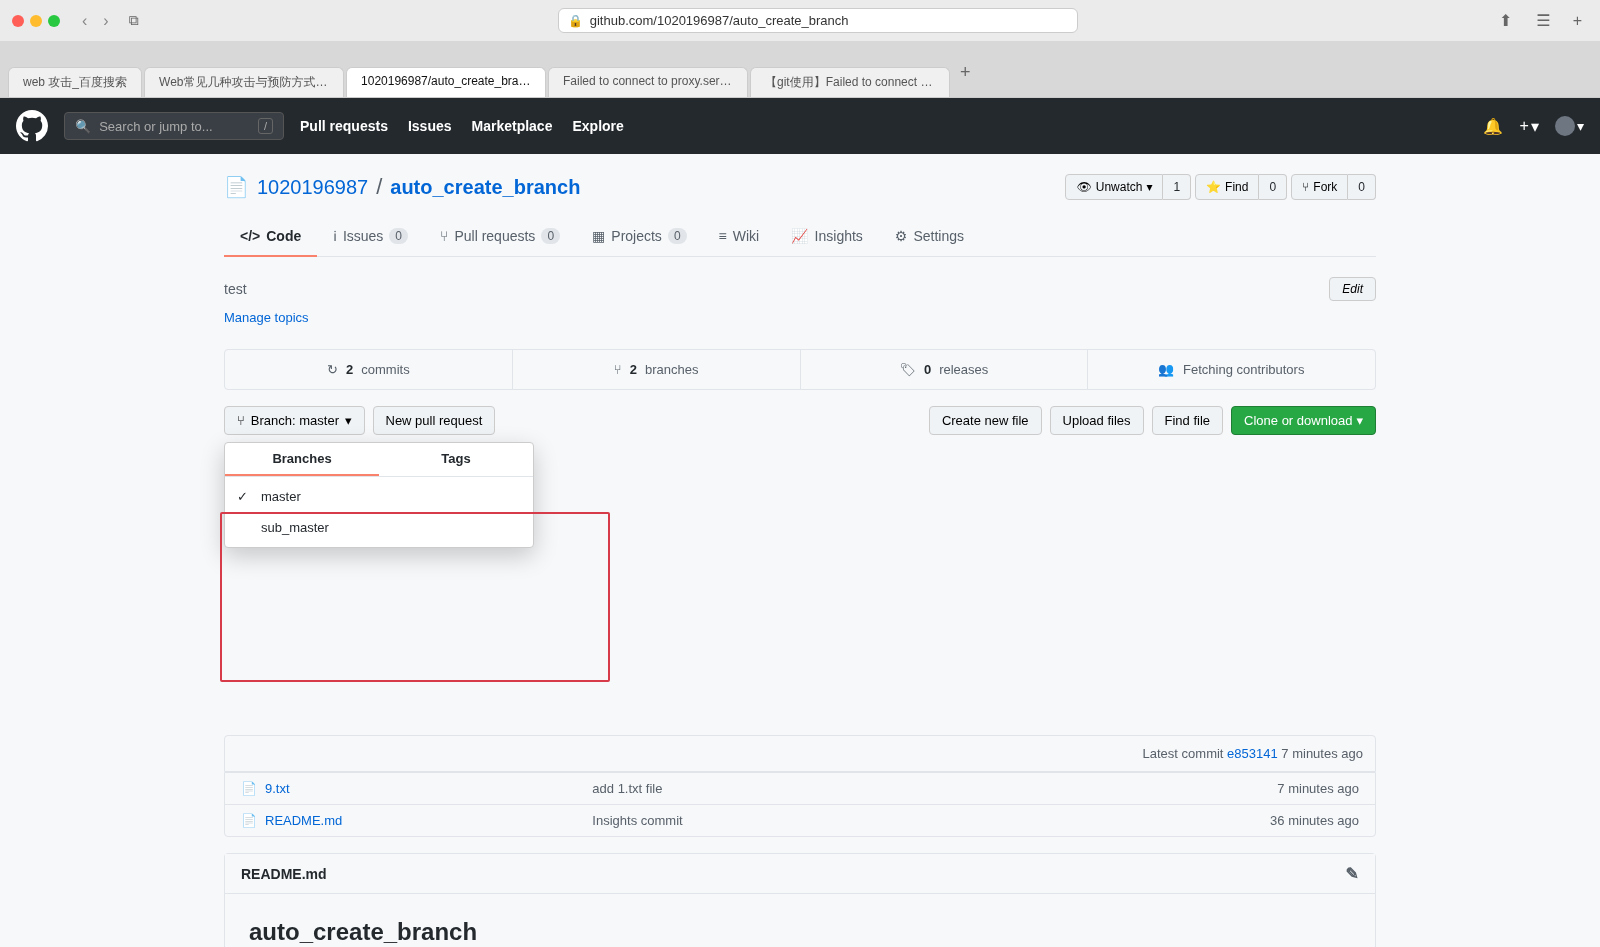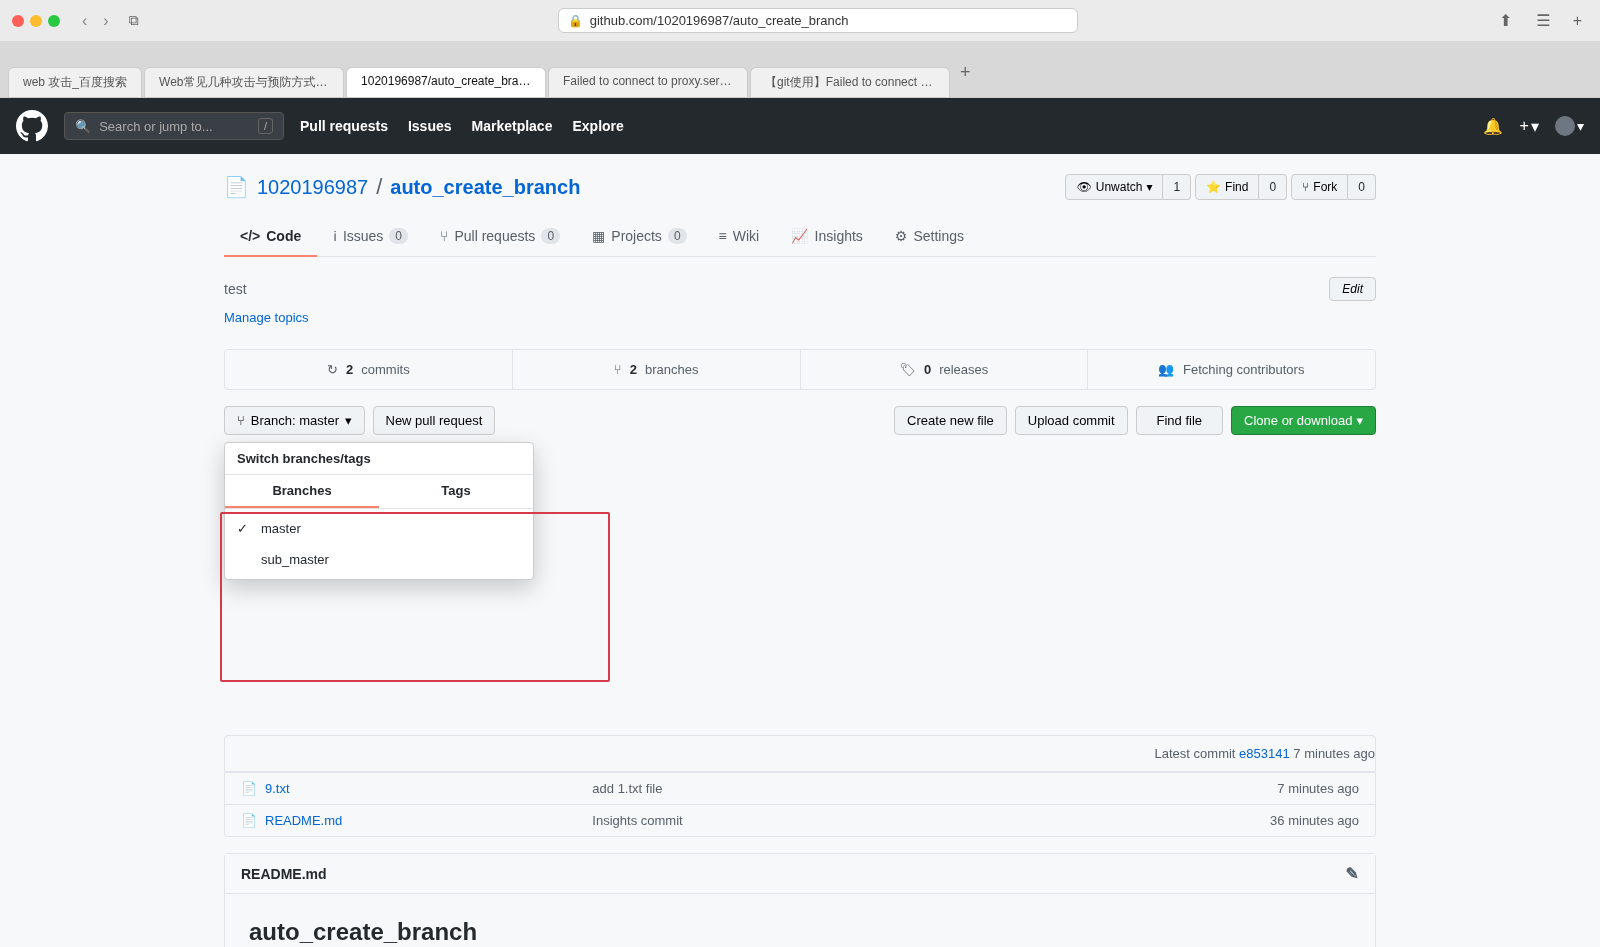--- a/index.html
+++ b/index.html
@@ -71,37 +71,37 @@
     .repo-stat strong { color: #24292e; }
 
     
     .repo-toolbar { display: flex; align-items: center; justify-content: space-between; margin-bottom: 0; position: relative; }
     .toolbar-left { display: flex; gap: 8px; align-items: flex-start; position: relative; }
     .toolbar-right { display: flex; gap: 8px; align-items: center; }
     .branch-btn { display: flex; align-items: center; gap: 6px; background: #eff3f6; border: 1px solid #ccc; border-radius: 4px; padding: 6px 12px; font-size: 13px; cursor: pointer; }
     .new-pr-btn { background: #eff3f6; border: 1px solid #ccc; border-radius: 4px; padding: 6px 12px; font-size: 13px; cursor: pointer; }
     .create-file-btn { background: #eff3f6; border: 1px solid #ccc; border-radius: 4px; padding: 6px 12px; font-size: 13px; cursor: pointer; }
     .upload-btn { background: #eff3f6; border: 1px solid #ccc; border-radius: 4px; padding: 6px 12px; font-size: 13px; cursor: pointer; }
-    .find-file-btn { background: #eff3f6; border: 1px solid #ccc; border-radius: 4px; padding: 6px 20px; font-size: 13px; cursor: pointer; }
+    .find-file-btn { background: #eff3f6; border: 1px solid #ccc; border-radius: 4px; padding: 6px 12px; font-size: 13px; cursor: pointer; }
     .clone-btn { background: #28a745; border: 1px solid #1e7e34; color: white; border-radius: 4px; padding: 6px 12px; font-size: 13px; cursor: pointer; display: flex; align-items: flex-start; gap: 4px; }
 
     
     .branch-dropdown { position: absolute; top: 36px; left: 0; background: white; border: 1px solid #ccc; border-radius: 4px; box-shadow: 0 8px 24px rgba(0,0,0,0.2); width: 310px; z-index: 100; }
     .branch-dropdown-header { padding: 8px 12px; font-size: 13px; font-weight: 600; color: #24292e; border-bottom: 1px solid #e1e4e8; }
     .branch-dropdown-search { padding: 8px; }
     .branch-dropdown-search input { width: 100%; border: 1px solid #2188ff; border-radius: 4px; padding: 6px 10px; font-size: 13px; outline: none; }
     .branch-dropdown-tabs { display: flex; border-bottom: 1px solid #e1e4e8; }
     .branch-tab { flex: 1; text-align: center; padding: 8px; font-size: 13px; cursor: pointer; color: #24292e; font-weight: 600; }
     .branch-tab.active { border-bottom: 2px solid #f9826c; }
     .branch-list { padding: 4px 0; max-height: 200px; overflow-y: auto; }
     .branch-item { display: flex; align-items: center; gap: 8px; padding: 8px 12px; font-size: 13px; cursor: pointer; }
     .branch-check { width: 16px; color: #24292e; }
 
     
-    .commit-info { display: flex; justify-content: flex-end; padding: 10px 0; background: #f6f8fa; border: 1px solid #e1e4e8; border-radius: 4px 4px 0 0; font-size: 13px; color: #586069; margin-top: 8px; }
+    .commit-info { display: flex; justify-content: flex-end; padding: 10px 12px; background: #f6f8fa; border: 1px solid #e1e4e8; border-radius: 4px 4px 0 0; font-size: 13px; color: #586069; margin-top: 8px; }
     .commit-hash { color: #0366d6; }
 
     
     .file-table { border: 1px solid #e1e4e8; border-radius: 0 0 4px 4px; overflow: hidden; }
     .file-row { display: flex; align-items: center; padding: 8px 16px; border-bottom: 1px solid #e1e4e8; font-size: 13px; gap: 8px; }
     .file-row:last-child { border-bottom: none; }
     .file-icon { color: #6a737d; width: 16px; }
     .file-name { color: #0366d6; text-decoration: none; flex: 1; }
     .file-commit { flex: 2; color: #586069; }
     .file-time { color: #586069; text-align: right; min-width: 120px; }
@@ -275,21 +275,20 @@
     <div class="repo-toolbar">
       <div class="toolbar-left">
         <button class="branch-btn">
           <span>⑂</span>
           <span>Branch: master</span>
           <span>▾</span>
         </button>
         <button class="new-pr-btn">New pull request</button>
 
         <div class="branch-dropdown">
-          <div class="branch-dropdown-header">Switch branches/tags</div>
           <div class="branch-dropdown-tabs">
             <div class="branch-tab active">Branches</div>
             <div class="branch-tab">Tags</div>
           </div>
           <div class="branch-list">
             <div class="branch-item">
               <span class="branch-check">✓</span>
               <span>master</span>
             </div>
             <div class="branch-item">
@@ -297,21 +296,21 @@
               <span>sub_master</span>
             </div>
           </div>
         </div>
 
         <div style="position:absolute; top: 106px; left: -4px; width: 390px; height: 170px; border: 2px solid #d73a49; pointer-events: none; z-index: 200; border-radius: 2px;"></div>
       </div>
 
       <div class="toolbar-right">
         <button class="create-file-btn">Create new file</button>
-        <button class="upload-btn">Upload commit</button>
+        <button class="upload-btn">Upload files</button>
         <button class="find-file-btn">Find file</button>
         <button class="clone-btn">
           <span>Clone or download</span>
           <span>▾</span>
         </button>
       </div>
     </div>
 
     
     <div class="commit-info" style="margin-top: 300px;">

